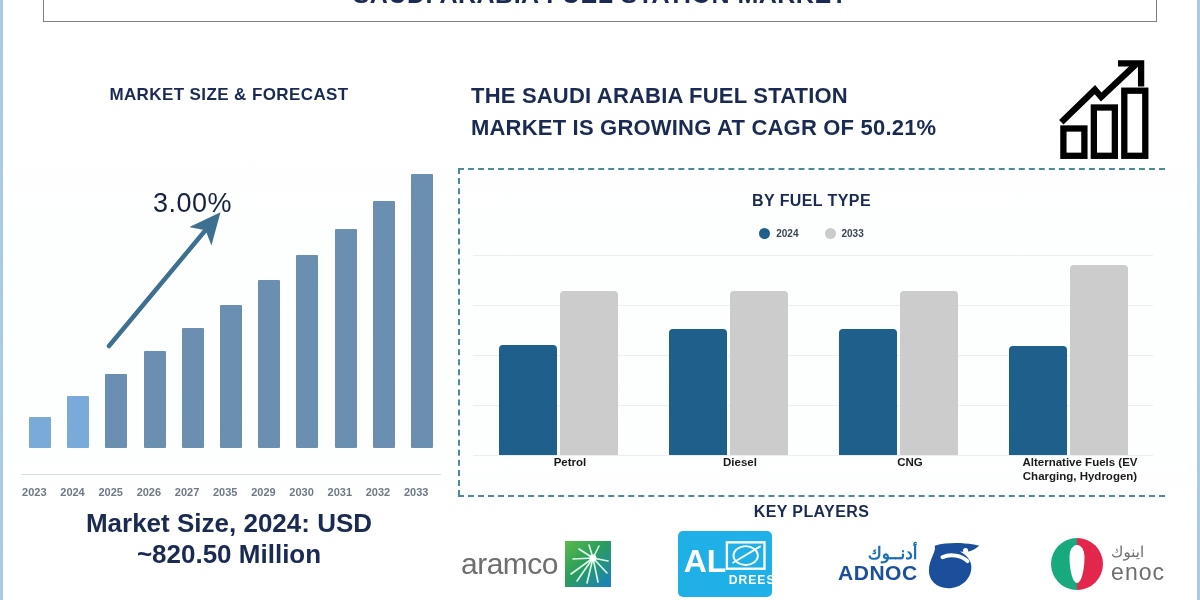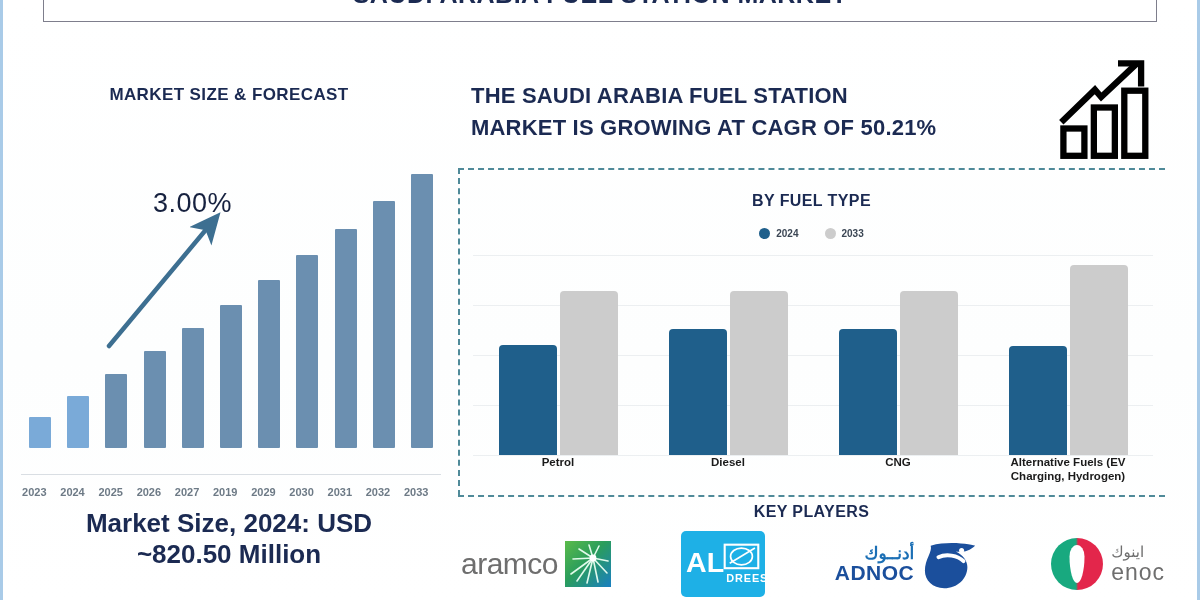--- a/index.html
+++ b/index.html
@@ -109,21 +109,21 @@
     display: flex; justify-content: center; gap: 26px; align-items: center;
   }
   .lg-item { display: flex; align-items: center; gap: 6px; }
   .lg-dot { width: 11px; height: 11px; border-radius: 50%; display: block; }
   .lg-text { font-size: 10px; font-weight: 600; color: #3b4654; }
 
   .ft-chart { position: absolute; left: 470px; top: 255px; width: 680px; height: 200px; }
   .ft-grid { position: absolute; left: 0; top: 0; width: 680px; height: 200px; }
   .ft-gridline { position: absolute; left: 0; width: 680px; height: 1px; background: #eceff1; }
   .ft-bar { position: absolute; bottom: 0; border-radius: 4px 4px 0 0; }
-  .ft-cats { position: absolute; left: 470px; top: 455px; width: 680px; height: 40px; }
+  .ft-cats { position: absolute; left: 482px; top: 455px; width: 680px; height: 40px; }
   .ft-cat {
     position: absolute; top: 0; text-align: center;
     font-size: 11.5px; font-weight: 700; color: #1a1a1a; line-height: 1.25;
   }
 
   
   .kp-title {
     position: absolute; left: 455px; top: 503px; width: 707px;
     text-align: center; font-size: 16px; font-weight: 700;
     color: #1b2a52; letter-spacing: .4px;
@@ -134,21 +134,21 @@
   }
   .kp-logo { display: flex; align-items: center; height: 62px; }
 
   .aramco-text { font-size: 30px; color: #6e6e6e; letter-spacing: -.5px; font-weight: 500; }
   .aramco-mark {
     width: 46px; height: 46px; margin-left: 7px;
     background: linear-gradient(135deg,#5bbb4a 0%, #2a9d5c 45%, #1a7fc1 100%);
     position: relative; overflow: hidden;
   }
   .aldrees-box {
-    background: #1eb0e6; width: 84px; height: 66px; border-radius: 5px;
+    background: #1eb0e6; width: 94px; height: 66px; border-radius: 5px;
     display: flex; align-items: center; justify-content: center;
   }
   .adnoc-text { text-align: right; line-height: 1; }
   .adnoc-ar { font-size: 17px; color: #1b6fb5; font-weight: 700; letter-spacing: 1px; }
   .adnoc-en { font-size: 21px; color: #1b4f9c; font-weight: 800; letter-spacing: .5px; }
   .enoc-mark {
     width: 52px; height: 52px; border-radius: 50%;
     background: linear-gradient(90deg,#18a97f 0%, #18a97f 48%, #e3264b 52%, #e3264b 100%);
     position: relative; overflow: hidden; margin-right: 8px;
   }
@@ -188,21 +188,21 @@
           <div class="fc-bar" style="left: 313.545px; height: 219.13px; background: rgb(107, 143, 176);"></div>
           <div class="fc-bar" style="left: 351.727px; height: 246.522px; background: rgb(107, 143, 176);"></div>
           <div class="fc-bar" style="left: 389.909px; height: 273.913px; background: rgb(107, 143, 176);"></div>
         </div>
       <div class="fc-labels" id="fc-labels">
           <div class="fc-label" style="left: 8.09091px;">2023</div>
           <div class="fc-label" style="left: 46.2727px;">2024</div>
           <div class="fc-label" style="left: 84.4545px;">2025</div>
           <div class="fc-label" style="left: 122.636px;">2026</div>
           <div class="fc-label" style="left: 160.818px;">2027</div>
-          <div class="fc-label" style="left: 199px;">2019</div>
+          <div class="fc-label" style="left: 199px;">2035</div>
           <div class="fc-label" style="left: 237.182px;">2029</div>
           <div class="fc-label" style="left: 275.364px;">2030</div>
           <div class="fc-label" style="left: 313.545px;">2031</div>
           <div class="fc-label" style="left: 351.727px;">2032</div>
           <div class="fc-label" style="left: 389.909px;">2033</div>
         </div>
       <svg class="arrow-svg" viewBox="0 0 420 330">
         <defs>
           <marker id="arrowhead" markerWidth="7" markerHeight="7" refX="3" refY="3.2" orient="auto">
             <path d="M0,0 L7,3.2 L0,6.4 L1.8,3.2 Z" fill="#3d6f91"></path>

